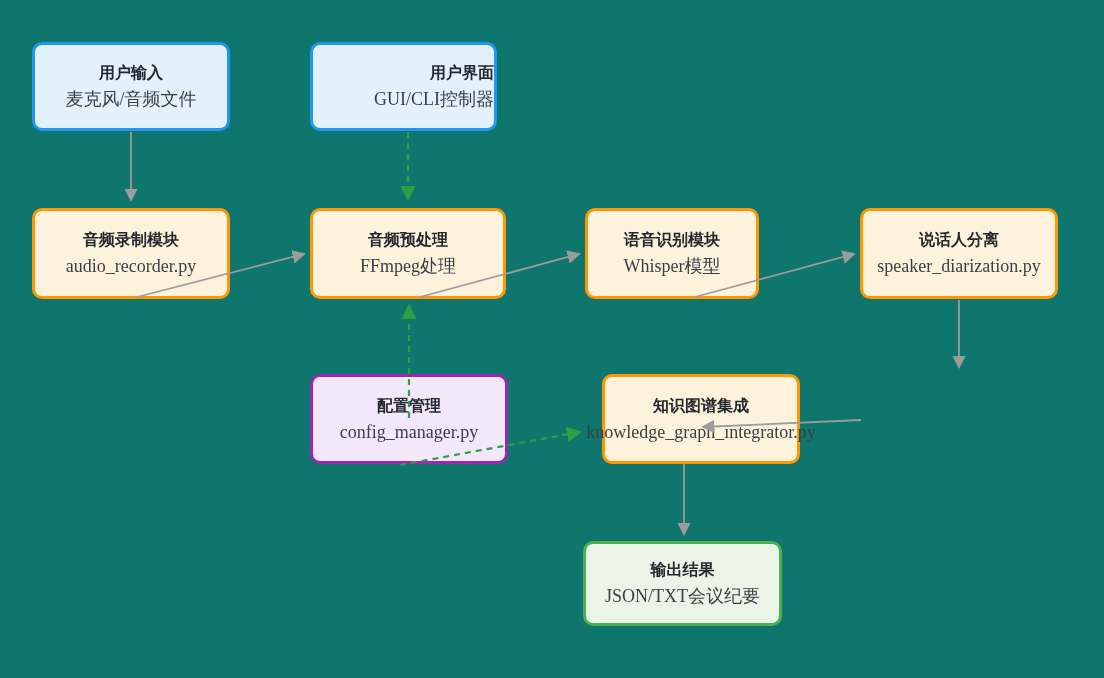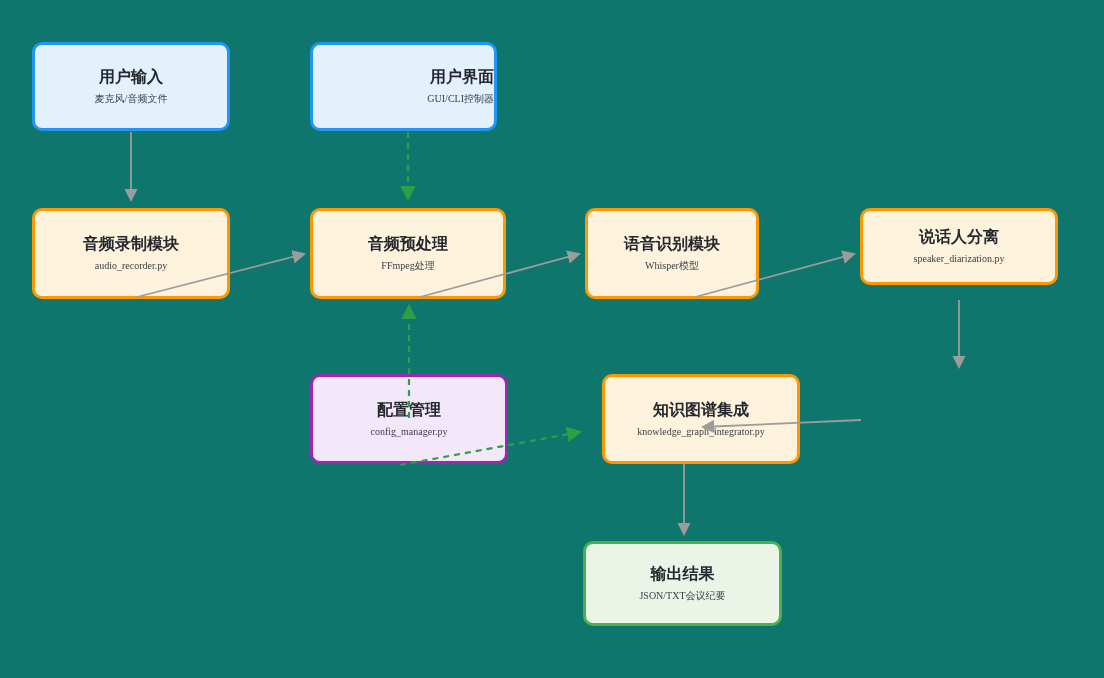--- a/index.html
+++ b/index.html
@@ -28,21 +28,21 @@
     z-index: 1;
   }
   .node .title {
     font-weight: bold;
     font-size: 16px;
     line-height: 1;
     color: var(--title-text);
     white-space: nowrap;
   }
   .node .sub {
-    font-size: 10px;
+    font-size: 18px;
     line-height: 1;
     color: var(--sub-text);
     white-space: nowrap;
   }
   .node.blue   { background: var(--blue-fill);   border-color: var(--blue-border); }
   .node.orange { background: var(--orange-fill); border-color: var(--orange-border); }
   .node.purple { background: var(--purple-fill); border-color: var(--purple-border); }
   .node.green  { background: var(--green-fill);  border-color: var(--green-border); }
 
   #edges {
@@ -102,21 +102,21 @@
       <div class="sub">audio_recorder.py</div>
     </div>
     <div class="node orange" style="left: 310px; top: 208px; width: 196px; height: 91px;">
       <div class="title">音频预处理</div>
       <div class="sub">FFmpeg处理</div>
     </div>
     <div class="node orange" style="left: 585px; top: 208px; width: 174px; height: 91px;">
       <div class="title">语音识别模块</div>
       <div class="sub">Whisper模型</div>
     </div>
-    <div class="node orange" style="left: 860px; top: 208px; width: 198px; height: 77px;">
+    <div class="node orange" style="left: 860px; top: 208px; width: 198px; height: 91px;">
       <div class="title">说话人分离</div>
       <div class="sub">speaker_diarization.py</div>
     </div>
     <div class="node purple" style="left: 310px; top: 374px; width: 198px; height: 90px;">
       <div class="title">配置管理</div>
       <div class="sub">config_manager.py</div>
     </div>
     <div class="node orange" style="left: 602px; top: 374px; width: 198px; height: 90px;">
       <div class="title">知识图谱集成</div>
       <div class="sub">knowledge_graph_integrator.py</div>

